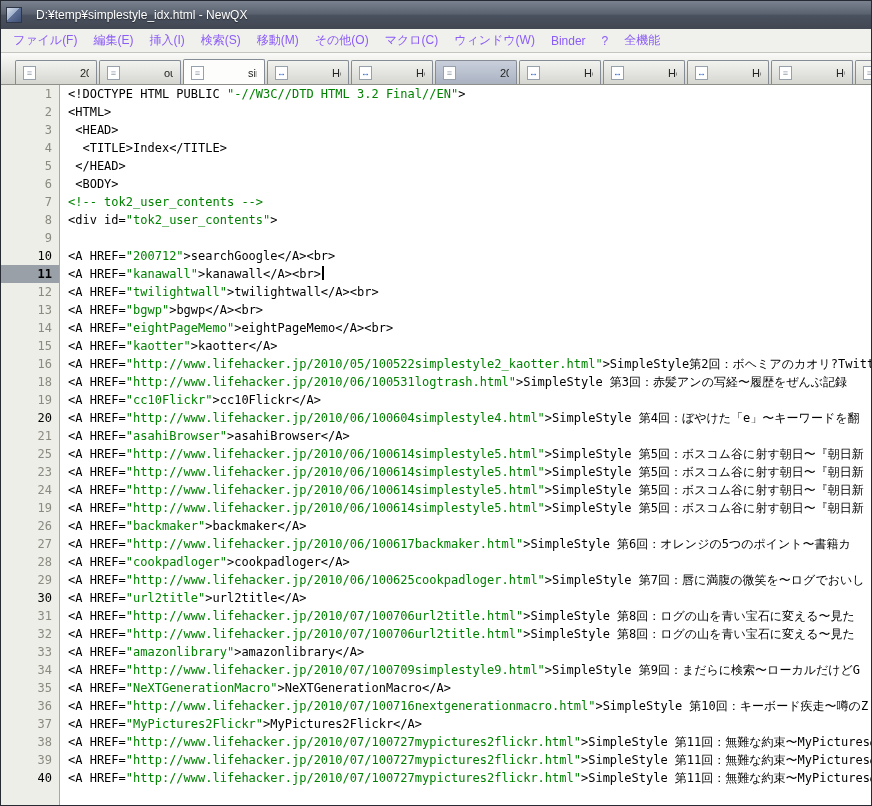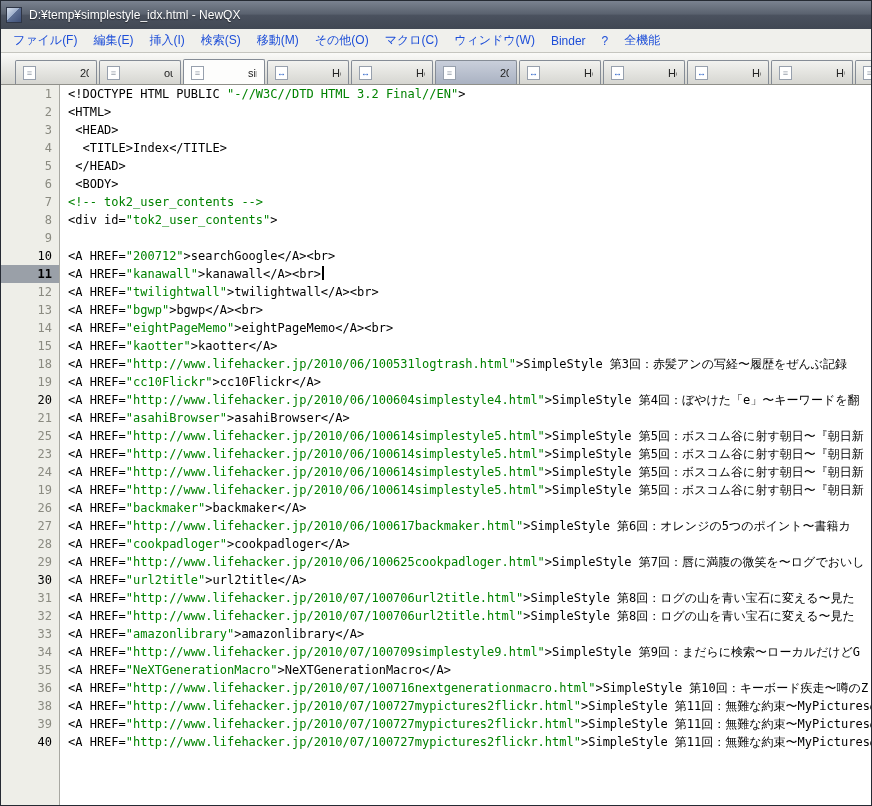--- a/index.html
+++ b/index.html
@@ -11,21 +11,21 @@
   }
   .window {
     width: 872px; height: 806px;
     border: 1px solid #252a33;
     display: flex; flex-direction: column;
     background: #fff;
   }
   
   .titlebar {
     flex: none; height: 28px;
-    display: flex; align-items: center; gap: 7px;
+    display: flex; align-items: center; gap: 14px;
     padding: 0 8px 0 5px;
     background: linear-gradient(180deg,#7a8290 0%,#5a626f 46%,#4a515e 52%,#414854 100%);
     color: #fff; font-size: 12px;
     text-shadow: 0 1px 1px rgba(0,0,0,.5);
   }
   .app-icon {
     flex: none; width: 16px; height: 16px;
     border: 1px solid #2e3545;
     background:
       linear-gradient(135deg,#d7dfec 0%,#9fb0cc 45%,#5d6f94 46%,#3e4f76 100%);
@@ -33,21 +33,21 @@
     font-size: 9px; color: #16203a; font-weight: bold;
     text-shadow: none;
   }
   
   .menubar {
     flex: none; height: 24px;
     background: #f0f0ec;
     border-bottom: 1px solid #c5c5bf;
     display: flex; align-items: center;
     padding: 0 4px;
-    font-size: 12px; color: #1d4ed8;
+    font-size: 12px; color: #8b5cf6;
   }
   .menu-item { padding: 3px 8px; cursor: default; }
   
   .tabbar {
     flex: none; height: 32px;
     background: linear-gradient(180deg,#fafaf8 0%,#d4d4ce 100%);
     border-bottom: 1px solid #8f8f89;
     display: flex; align-items: flex-end;
     padding: 0 2px 0 14px;
     overflow: hidden;
@@ -240,20 +240,24 @@
         </div>
         <div class="line">
           <div class="num">14</div>
           <div class="code"><span class="k">&lt;A HREF=</span><span class="s">"eightPageMemo"</span><span class="k">&gt;eightPageMemo&lt;/A&gt;&lt;br&gt;</span></div>
         </div>
         <div class="line">
           <div class="num">15</div>
           <div class="code"><span class="k">&lt;A HREF=</span><span class="s">"kaotter"</span><span class="k">&gt;kaotter&lt;/A&gt;</span></div>
         </div>
         <div class="line">
+          <div class="num">16</div>
+          <div class="code"><span class="k">&lt;A HREF=</span><span class="s">"http://www.lifehacker.jp/2010/05/100522simplestyle2_kaotter.html"</span><span class="k">&gt;SimpleStyle第2回：ボヘミアのカオリ?Twitt</span></div>
+        </div>
+        <div class="line">
           <div class="num">18</div>
           <div class="code"><span class="k">&lt;A HREF=</span><span class="s">"http://www.lifehacker.jp/2010/06/100531logtrash.html"</span><span class="k">&gt;SimpleStyle 第3回：赤髪アンの写経〜履歴をぜんぶ記録</span></div>
         </div>
         <div class="line">
           <div class="num">19</div>
           <div class="code"><span class="k">&lt;A HREF=</span><span class="s">"cc10Flickr"</span><span class="k">&gt;cc10Flickr&lt;/A&gt;</span></div>
         </div>
         <div class="line">
           <div class="num em">20</div>
           <div class="code"><span class="k">&lt;A HREF=</span><span class="s">"http://www.lifehacker.jp/2010/06/100604simplestyle4.html"</span><span class="k">&gt;SimpleStyle 第4回：ぼやけた「e」〜キーワードを翻</span></div>
@@ -316,20 +320,24 @@
         </div>
         <div class="line">
           <div class="num">35</div>
           <div class="code"><span class="k">&lt;A HREF=</span><span class="s">"NeXTGenerationMacro"</span><span class="k">&gt;NeXTGenerationMacro&lt;/A&gt;</span></div>
         </div>
         <div class="line">
           <div class="num">36</div>
           <div class="code"><span class="k">&lt;A HREF=</span><span class="s">"http://www.lifehacker.jp/2010/07/100716nextgenerationmacro.html"</span><span class="k">&gt;SimpleStyle 第10回：キーボード疾走〜噂のZ</span></div>
         </div>
         <div class="line">
+          <div class="num">37</div>
+          <div class="code"><span class="k">&lt;A HREF=</span><span class="s">"MyPictures2Flickr"</span><span class="k">&gt;MyPictures2Flickr&lt;/A&gt;</span></div>
+        </div>
+        <div class="line">
           <div class="num">38</div>
           <div class="code"><span class="k">&lt;A HREF=</span><span class="s">"http://www.lifehacker.jp/2010/07/100727mypictures2flickr.html"</span><span class="k">&gt;SimpleStyle 第11回：無難な約束〜MyPicturesの</span></div>
         </div>
         <div class="line">
           <div class="num">39</div>
           <div class="code"><span class="k">&lt;A HREF=</span><span class="s">"http://www.lifehacker.jp/2010/07/100727mypictures2flickr.html"</span><span class="k">&gt;SimpleStyle 第11回：無難な約束〜MyPicturesの</span></div>
         </div>
         <div class="line">
           <div class="num em">40</div>
           <div class="code"><span class="k">&lt;A HREF=</span><span class="s">"http://www.lifehacker.jp/2010/07/100727mypictures2flickr.html"</span><span class="k">&gt;SimpleStyle 第11回：無難な約束〜MyPicturesの</span></div>

